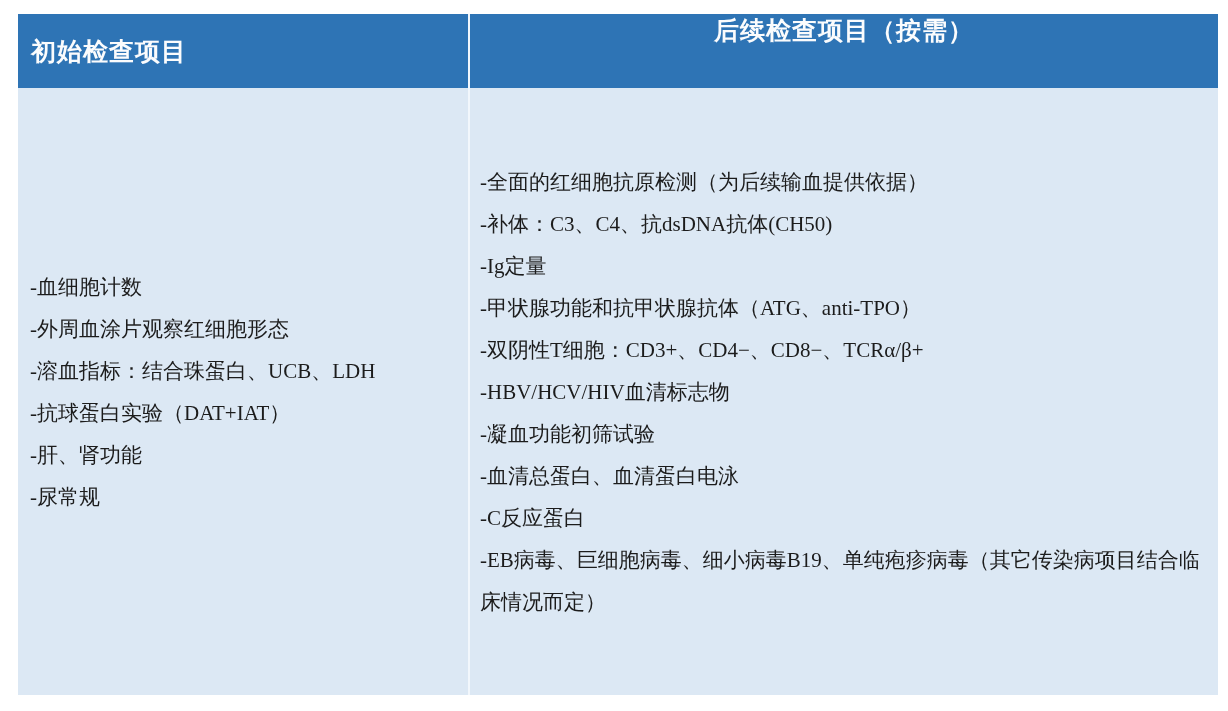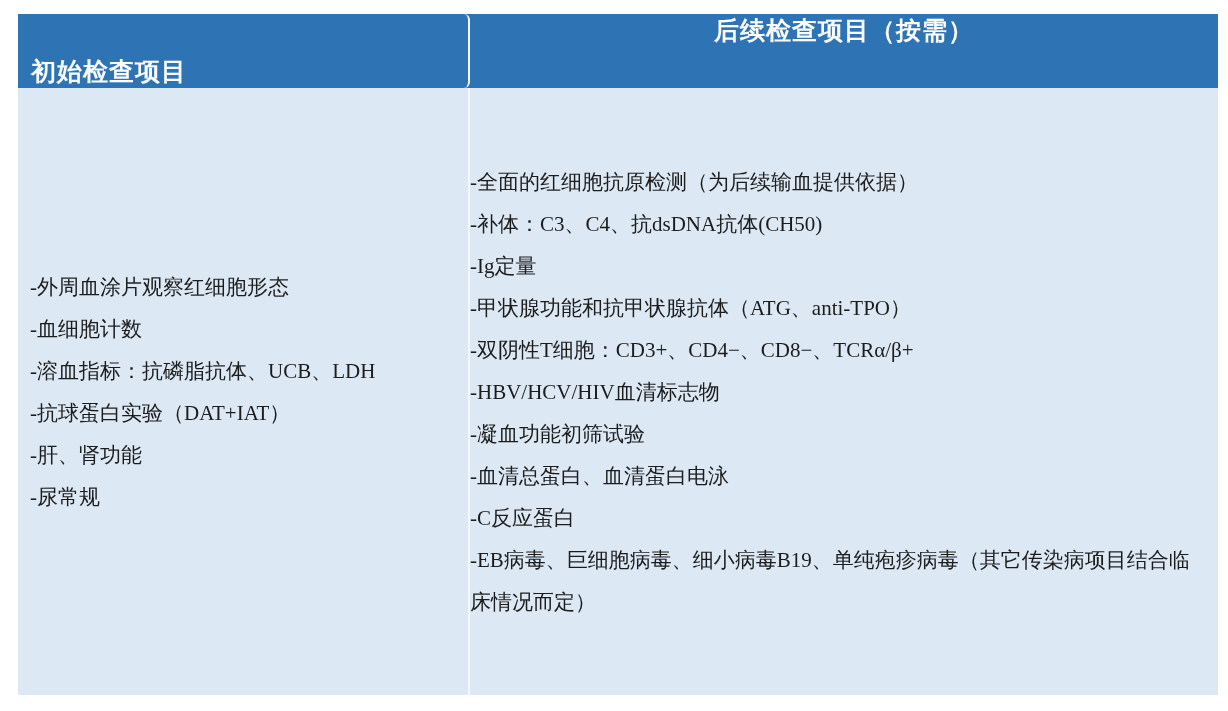--- a/index.html
+++ b/index.html
@@ -37,40 +37,40 @@
     box-sizing: border-box;
     border-right: 2px solid #f2f7fc;
     flex: none;
   }
   .col-right {
     flex: 1;
     box-sizing: border-box;
   }
   .header-row .col-left {
     display: flex;
-    align-items: flex-end;
+    align-items: center;
     padding-left: 13px;
-    border-radius: 6px;
   }
   .header-row .col-right {
     display: flex;
     align-items: flex-start;
     justify-content: center;
   }
   .body-row .col-left {
     display: flex;
     flex-direction: column;
     justify-content: center;
     padding-left: 12px;
     padding-right: 10px;
   }
   .body-row .col-right {
     display: flex;
     flex-direction: column;
     justify-content: center;
+    padding-left: 10px;
     padding-right: 16px;
   }
   .item {
     font-size: 21px;
     line-height: 42px;
     color: #1c1c1c;
   }
 </style>
 </head>
 <body>
@@ -79,23 +79,23 @@
   <div class="header-row">
     <div class="col-left">
       <span>初始检查项目</span>
     </div>
     <div class="col-right">
       <span>后续检查项目（按需）</span>
     </div>
   </div>
   <div class="body-row">
     <div class="col-left">
+      <div class="item">-血细胞计数</div>
       <div class="item">-外周血涂片观察红细胞形态</div>
-      <div class="item">-血细胞计数</div>
-      <div class="item">-溶血指标：抗磷脂抗体、UCB、LDH</div>
+      <div class="item">-溶血指标：结合珠蛋白、UCB、LDH</div>
       <div class="item">-抗球蛋白实验（DAT+IAT）</div>
       <div class="item">-肝、肾功能</div>
       <div class="item">-尿常规</div>
     </div>
     <div class="col-right">
       <div class="item">-全面的红细胞抗原检测（为后续输血提供依据）</div>
       <div class="item">-补体：C3、C4、抗dsDNA抗体(CH50)</div>
       <div class="item">-Ig定量</div>
       <div class="item">-甲状腺功能和抗甲状腺抗体（ATG、anti-TPO）</div>
       <div class="item">-双阴性T细胞：CD3+、CD4−、CD8−、TCRα/β+</div>

